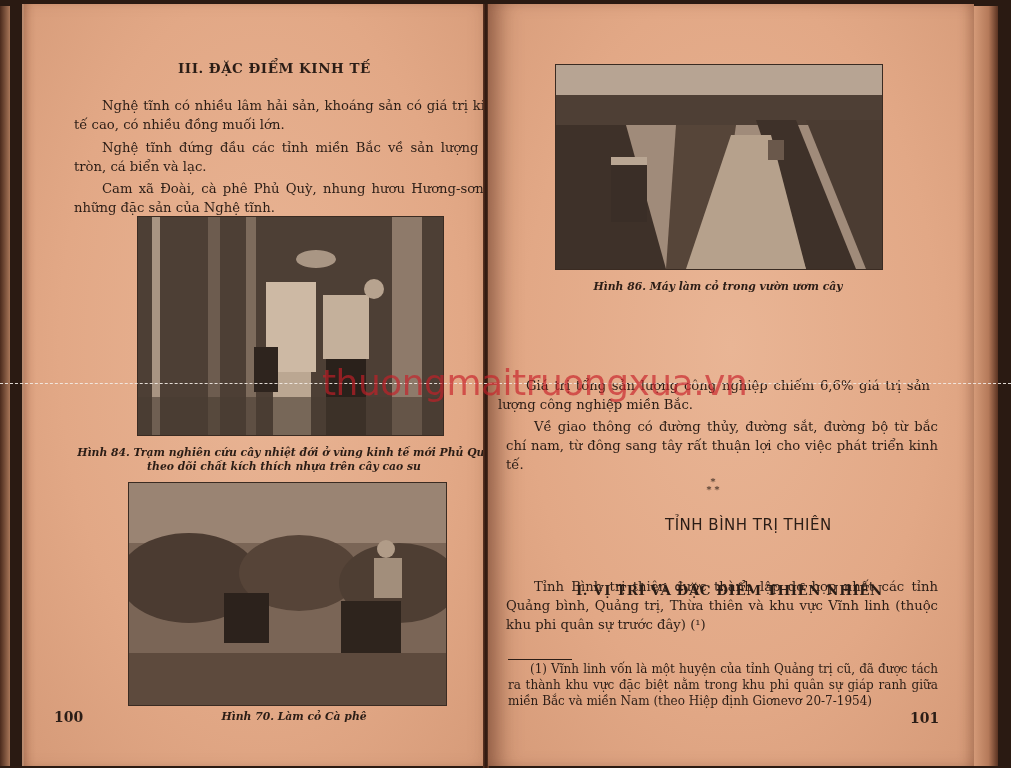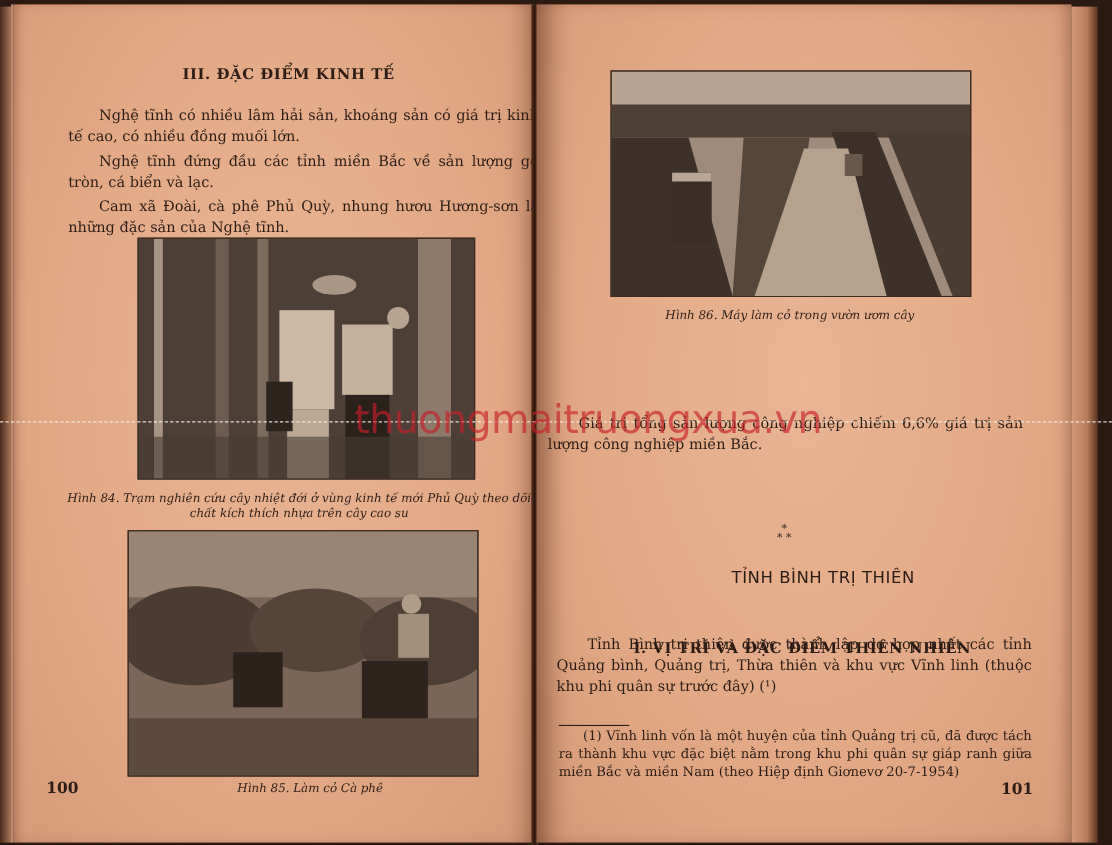--- a/index.html
+++ b/index.html
@@ -7,34 +7,34 @@
     width:1011px; height:768px; overflow:hidden; position:relative;
     background:#2a1a12;
     font-family: "DejaVu Serif", "Liberation Serif", serif;
     color:#2b1d16;
   }
   .spread { position:absolute; left:0; top:0; width:1011px; height:768px; }
   .page {
     position:absolute; top:4px; height:762px;
     background: radial-gradient(ellipse at 50% 45%, #e9b595 0%, #e2a886 60%, #d59a78 100%);
   }
-  .page-left { left:10px; width:474px; border-left:2px solid #b98a6e;
+  .page-left { left:22px; width:474px; border-left:2px solid #b98a6e;
     box-shadow: inset -18px 0 22px -14px rgba(80,35,20,.55), inset 8px 0 10px -6px rgba(90,40,20,.4); }
   .page-right { left:488px; width:486px;
     box-shadow: inset 22px 0 24px -14px rgba(80,35,20,.6), inset -10px 0 12px -6px rgba(90,40,20,.35); }
   .edge-right { position:absolute; left:974px; top:6px; width:24px; height:760px;
     background:linear-gradient(90deg,#d49a78,#b57a5a 60%,#5a3322); }
   .edge-left { position:absolute; left:0; top:6px; width:10px; height:760px;
     background:linear-gradient(90deg,#4a2a1c,#a87658); }
   .gutter { position:absolute; left:483px; top:4px; width:6px; height:764px;
     background:linear-gradient(90deg,#5b3322,#2a160e,#6b3f2a); }
 
   .heading { position:absolute; font-weight:bold; font-size:13.5px; letter-spacing:.5px; white-space:nowrap; }
   .para { position:absolute; font-size:13.2px; line-height:19px; text-align:justify; text-indent:28px; }
-  .caption { position:absolute; font-style:italic; font-size:10.8px; text-align:center; line-height:14px; }
+  .caption { position:absolute; font-style:italic; font-size:10.8px; text-align:center; line-height:14px;font-weight:bold; }
   .pagenum { position:absolute; font-weight:bold; font-size:14px; }
 
   .photo { position:absolute; overflow:hidden; background:#4d3d33; border:1px solid #3a2b22; }
   .photo svg { display:block; width:100%; height:100%; }
 
   .sub-title { position:absolute; font-family:"DejaVu Sans","Liberation Sans",sans-serif; font-size:15px; letter-spacing:.5px; white-space:nowrap; }
   .stars { position:absolute; font-size:10px; line-height:8px; text-align:center; }
   .rule { position:absolute; height:1px; background:#2b1d16; }
   .footnote { position:absolute; font-size:12px; line-height:16px; font-weight:normal; text-align:justify; text-indent:22px; }
 
@@ -85,21 +85,21 @@
         <ellipse cx="270" cy="100" rx="60" ry="40" fill="#4e3e33"></ellipse>
         <rect x="95" y="110" width="45" height="50" fill="#2c221c"></rect>
         <rect x="212" y="118" width="60" height="70" fill="#2e241d"></rect>
         <circle cx="257" cy="66" r="9" fill="#b19c88"></circle>
         <rect x="245" y="75" width="28" height="40" fill="#a28e7b"></rect>
         <rect x="0" y="170" width="317" height="52" fill="#5d4a3d"></rect>
       </svg>
     </div>
 
     <div class="pagenum" style="left:30px; top:705px;">100</div>
-    <div class="caption" style="left:160px; top:706px; width:220px;">Hình 85. Làm cỏ Cà phê</div>
+    <div class="caption" style="left:160px; top:706px; width:220px;">Hình 70. Làm cỏ Cà phê</div>
   </div>
 
   <div class="gutter"></div>
 
   <div class="page page-right">
     <div class="photo" style="left:67px; top:60px; width:326px; height:204px;">
       <svg viewBox="0 0 326 204" preserveAspectRatio="none">
         <rect width="326" height="204" fill="#a08b7a"></rect>
         <rect width="326" height="35" fill="#b7a493"></rect>
         <rect y="30" width="326" height="30" fill="#4e3f35"></rect>
@@ -109,20 +109,21 @@
         <polygon points="250,55 326,55 326,204 310,204" fill="#4b3c32"></polygon>
         <polygon points="130,204 175,70 215,70 250,204" fill="#b6a18c"></polygon>
         <rect x="55" y="92" width="36" height="65" fill="#3a2e27"></rect>
         <rect x="55" y="92" width="36" height="8" fill="#b9a693"></rect>
         <rect x="212" y="75" width="16" height="20" fill="#6a584b"></rect>
       </svg>
     </div>
     <div class="caption" style="left:67px; top:276px; width:326px;">Hình 86.  Máy làm cỏ trong vườn ươm cây</div>
 
     <div class="para" style="left:10px; top:372px; width:432px;">Giá trị tổng sản lượng công nghiệp chiếm 6,6% giá trị sản lượng công nghiệp miền Bắc.</div>
+    <div class="para" style="left:18px; top:413px; width:432px;">Về giao thông có đường thủy, đường sắt, đường bộ từ bắc chí nam, từ đông sang tây rất thuận lợi cho việc phát triển kinh tế.</div>
 
     <div class="stars" style="left:213px; top:474px; width:24px;">*<br>*&nbsp;*</div>
 
     <div class="sub-title" style="left:145px; top:512px;margin-left:32px;">TỈNH BÌNH TRỊ THIÊN</div>
     <div class="heading" style="left:88px; top:542px;margin-top:36px;">I.   VỊ TRÍ VÀ ĐẶC ĐIỂM THIÊN NHIÊN</div>
 
     <div class="para" style="left:18px; top:573px; width:432px;">Tỉnh Bình trị thiên được thành lập do hợp nhất các tỉnh Quảng bình, Quảng trị, Thừa thiên và khu vực Vĩnh linh (thuộc khu phi quân sự trước đây) (¹)</div>
 
     <div class="rule" style="left:20px; top:655px; width:64px;"></div>
     <div class="footnote" style="left:20px; top:657px; width:430px;">(1) Vĩnh linh vốn là một huyện của tỉnh Quảng trị cũ, đã được tách ra thành khu vực đặc biệt nằm trong khu phi quân sự giáp ranh giữa miền Bắc và miền Nam (theo Hiệp định Giơnevơ 20-7-1954)</div>

